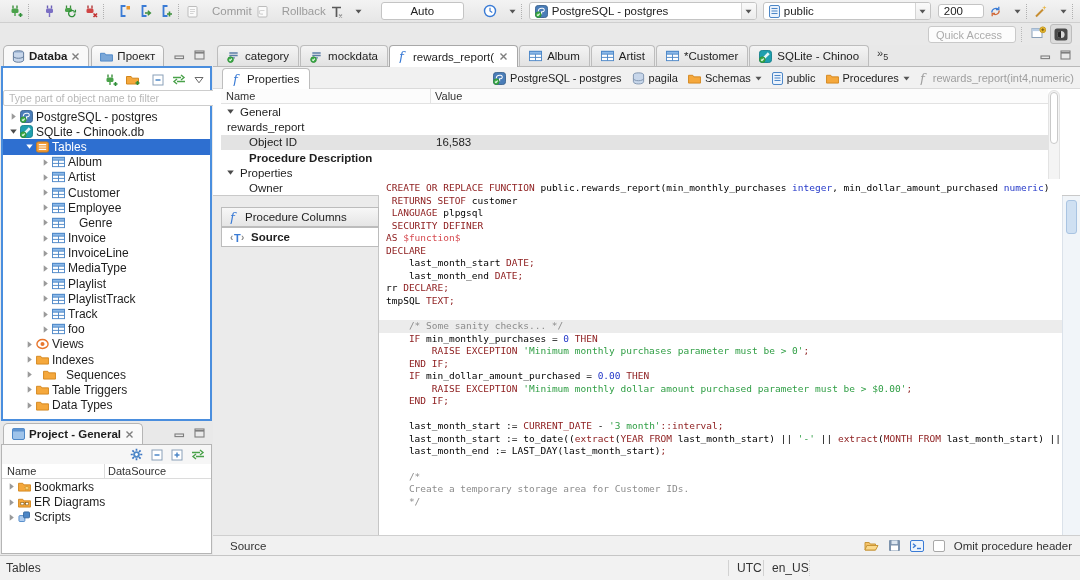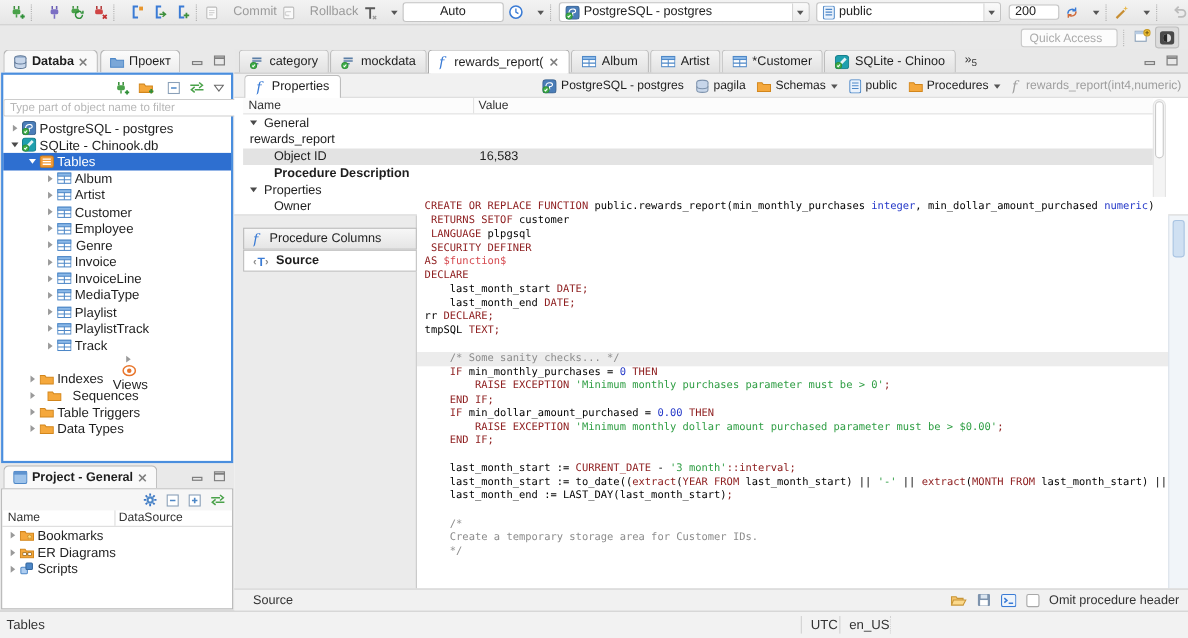--- a/index.html
+++ b/index.html
@@ -184,21 +184,21 @@
           <path d="M2 2.5h9M6.5 2.5V12" stroke="#5a5a5a" stroke-width="1.7"></path>
           <path d="M9 9.5l3 3M12 9.5l-3 3" stroke="#9a9a9a" stroke-width="1.1"></path>
         </svg>
       </span>
       <span class="ico">
         <svg width="7" height="5" viewBox="0 0 7 5">
           <path d="M0.5 0.8h6L3.5 4.6z" fill="#555"></path>
         </svg>
       </span>
     </span>
-  <span class="tcombo" style="width:92px;margin:0 3px">
+  <span class="tcombo" style="width:83px;margin:0 18px">
       <span class="cbody" style="justify-content:center">Auto</span>
     </span>
   <span class="tbtn">
       <span class="ico">
         <svg width="14" height="14" viewBox="0 0 14 14">
           <circle cx="7" cy="7" r="5.5" fill="#fff" stroke="#3a7bd5" stroke-width="1.4"></circle>
           <path d="M7 3.8V7l2.3 1.4" fill="none" stroke="#3a7bd5" stroke-width="1.2"></path>
         </svg>
       </span>
       <span class="ico">
@@ -497,21 +497,21 @@
           </svg>
         </span>
         <span class="ico">
           <svg width="13" height="12" viewBox="0 0 14 12">
             <rect x="0.5" y="1" width="13" height="10" fill="#fff" stroke="#4d87c7"></rect>
             <rect x="0.5" y="1" width="13" height="3" fill="#8cb9e8" stroke="#4d87c7"></rect>
             <path d="M7 4v7" stroke="#4d87c7"></path>
             <path d="M0.5 7.5h13" stroke="#4d87c7"></path>
           </svg>
         </span>
-        <span style="margin-left:4px">Genre</span>
+        <span style="margin-left:14px">Genre</span>
       </div>
       <div class="trow" style="padding-left: 37px;">
         <span class="arr ico">
           <svg width="9" height="9" viewBox="0 0 10 10">
             <path d="M3 1.5 L7.6 5 L3 8.5Z" fill="#9a9a9a"></path>
           </svg>
         </span>
         <span class="ico">
           <svg width="13" height="12" viewBox="0 0 14 12">
             <rect x="0.5" y="1" width="13" height="10" fill="#fff" stroke="#4d87c7"></rect>
@@ -595,21 +595,37 @@
         <span class="ico">
           <svg width="13" height="12" viewBox="0 0 14 12">
             <rect x="0.5" y="1" width="13" height="10" fill="#fff" stroke="#4d87c7"></rect>
             <rect x="0.5" y="1" width="13" height="3" fill="#8cb9e8" stroke="#4d87c7"></rect>
             <path d="M7 4v7" stroke="#4d87c7"></path>
             <path d="M0.5 7.5h13" stroke="#4d87c7"></path>
           </svg>
         </span>
         <span style="margin-left:3px">Track</span>
       </div>
-      <div class="trow" style="padding-left: 21px; flex-direction: column;">
+      <div class="trow" style="padding-left: 37px;">
+        <span class="arr ico">
+          <svg width="9" height="9" viewBox="0 0 10 10">
+            <path d="M3 1.5 L7.6 5 L3 8.5Z" fill="#9a9a9a"></path>
+          </svg>
+        </span>
+        <span class="ico">
+          <svg width="13" height="12" viewBox="0 0 14 12">
+            <rect x="0.5" y="1" width="13" height="10" fill="#fff" stroke="#4d87c7"></rect>
+            <rect x="0.5" y="1" width="13" height="3" fill="#8cb9e8" stroke="#4d87c7"></rect>
+            <path d="M7 4v7" stroke="#4d87c7"></path>
+            <path d="M0.5 7.5h13" stroke="#4d87c7"></path>
+          </svg>
+        </span>
+        <span style="margin-left:3px">foo</span>
+      </div>
+      <div class="trow" style="padding-left: 21px;">
         <span class="arr ico">
           <svg width="9" height="9" viewBox="0 0 10 10">
             <path d="M3 1.5 L7.6 5 L3 8.5Z" fill="#9a9a9a"></path>
           </svg>
         </span>
         <span class="ico">
           <svg width="13" height="12" viewBox="0 0 14 12">
             <ellipse cx="7" cy="6" rx="6" ry="4.8" fill="#fff" stroke="#e8762d" stroke-width="1.5"></ellipse>
             <circle cx="7" cy="6" r="2.2" fill="#e8762d"></circle>
           </svg>

